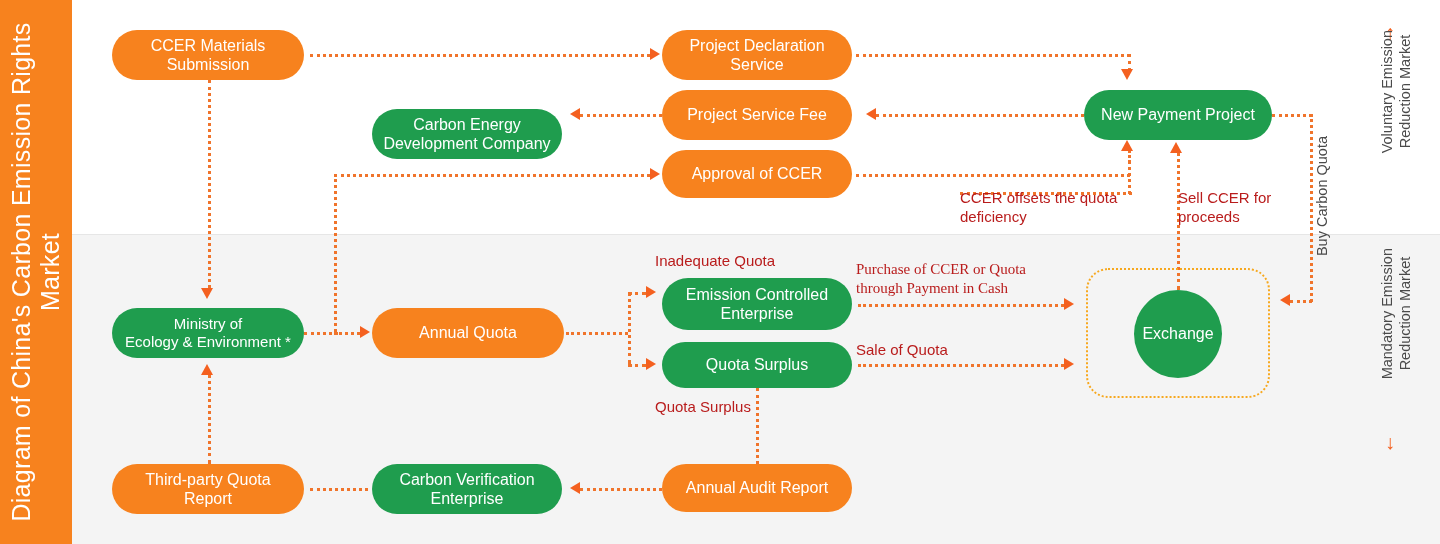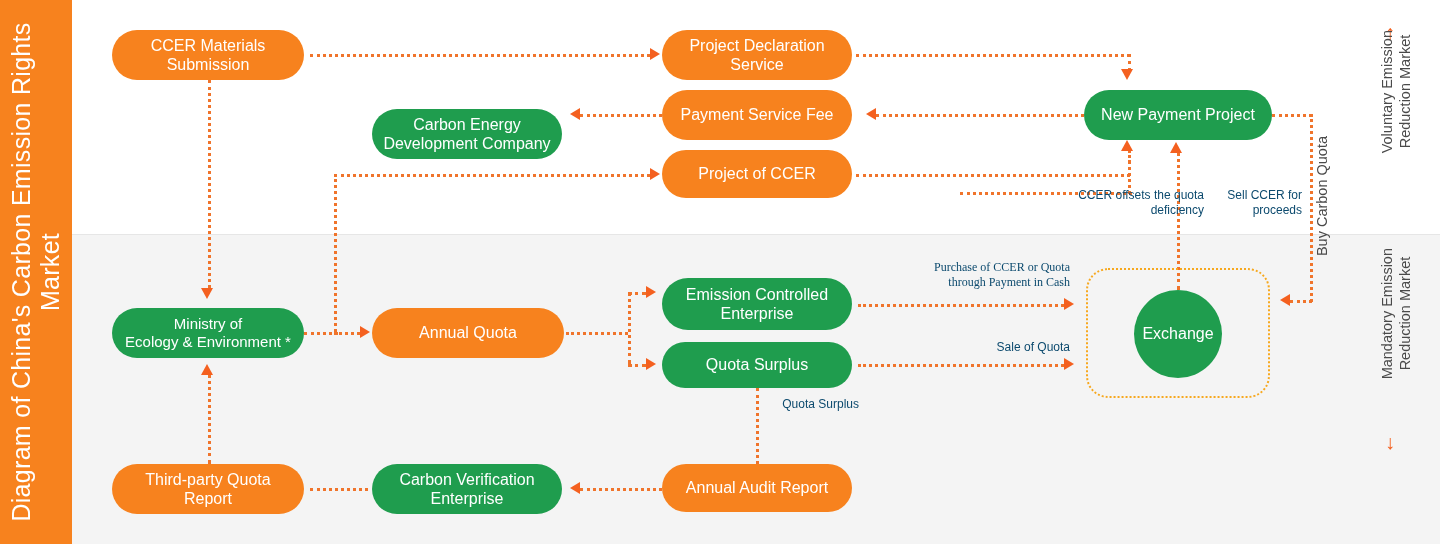--- a/index.html
+++ b/index.html
@@ -71,22 +71,22 @@
   .hline{position:absolute;height:0;border-top:3px dotted #f0742b;}
   .vline{position:absolute;width:0;border-left:3px dotted #f0742b;}
   .arrow{position:absolute;width:0;height:0;}
   .arrow.right{border-left:10px solid #f4601f;border-top:6px solid transparent;border-bottom:6px solid transparent;}
   .arrow.left{border-right:10px solid #f4601f;border-top:6px solid transparent;border-bottom:6px solid transparent;}
   .arrow.down{border-top:11px solid #f4601f;border-left:6.5px solid transparent;border-right:6.5px solid transparent;}
   .arrow.up{border-bottom:11px solid #f4601f;border-left:6.5px solid transparent;border-right:6.5px solid transparent;}
 
   
   .elabel{
-    position:absolute;color:#0c4a6e;font-size:12px;line-height:1.28;
-    text-align:right;white-space:pre-line;
+    position:absolute;color:#b91c1c;font-size:15px;line-height:1.28;
+    text-align:left;white-space:pre-line;
   }
   .vlabel{
     position:absolute;color:#4a4a4a;font-size:14.5px;line-height:1.2;
   }
   .vlabel .rot{writing-mode:vertical-rl;transform:rotate(180deg);}
 </style>
 </head>
 <body>
 
 <div id="stage">
@@ -174,25 +174,25 @@
 
   <div class="node orange" style="left:112px;top:30px;width:192px;height:50px;">CCER Materials
 Submission</div>
 
   <div class="node orange" style="left:662px;top:30px;width:190px;height:50px;">Project Declaration
 Service</div>
 
   <div class="node green" style="left:372px;top:90px;width:190px;height:50px;margin-top:19px;">Carbon Energy
 Development Company</div>
 
-  <div class="node orange" style="left:662px;top:90px;width:190px;height:50px;">Payment Service Fee</div>
+  <div class="node orange" style="left:662px;top:90px;width:190px;height:50px;">Project Service Fee</div>
 
   <div class="node green" style="left:1084px;top:90px;width:188px;height:50px;">New Payment Project</div>
 
-  <div class="node orange" style="left:662px;top:150px;width:190px;height:48px;">Project of CCER</div>
+  <div class="node orange" style="left:662px;top:150px;width:190px;height:48px;">Approval of CCER</div>
 
   <div class="node green" style="left:112px;top:308px;width:192px;height:50px;font-size:15px;">Ministry of
 Ecology &amp; Environment *</div>
 
   <div class="node orange" style="left:372px;top:308px;width:192px;height:50px;">Annual Quota</div>
 
   <div class="node green" style="left:662px;top:278px;width:190px;height:52px;">Emission Controlled
 Enterprise</div>
 
   <div class="node green" style="left:662px;top:342px;width:190px;height:46px;">Quota Surplus</div>
@@ -211,20 +211,21 @@
   <div class="elabel" style="left:960px;top:188px;width:244px;">CCER offsets the quota
 deficiency</div>
 
   <div class="elabel" style="left:1178px;top:188px;width:124px;">Sell CCER for
 proceeds</div>
 
   <div class="vlabel" style="left:1314px;top:136px;height:150px;">
     <span class="rot">Buy Carbon Quota</span>
   </div>
 
+  <div class="elabel" style="left:655px;top:251px;width:204px;">Inadequate Quota</div>
 
   <div class="elabel" style="left:655px;top:397px;width:204px;">Quota Surplus</div>
 
   <div class="elabel" style="left:856px;top:260px;width:214px;font-family:Liberation Serif, serif;">Purchase of CCER or Quota
 through Payment in Cash</div>
 
   <div class="elabel" style="left:856px;top:340px;width:214px;">Sale of Quota</div>
 
 
 </div>

